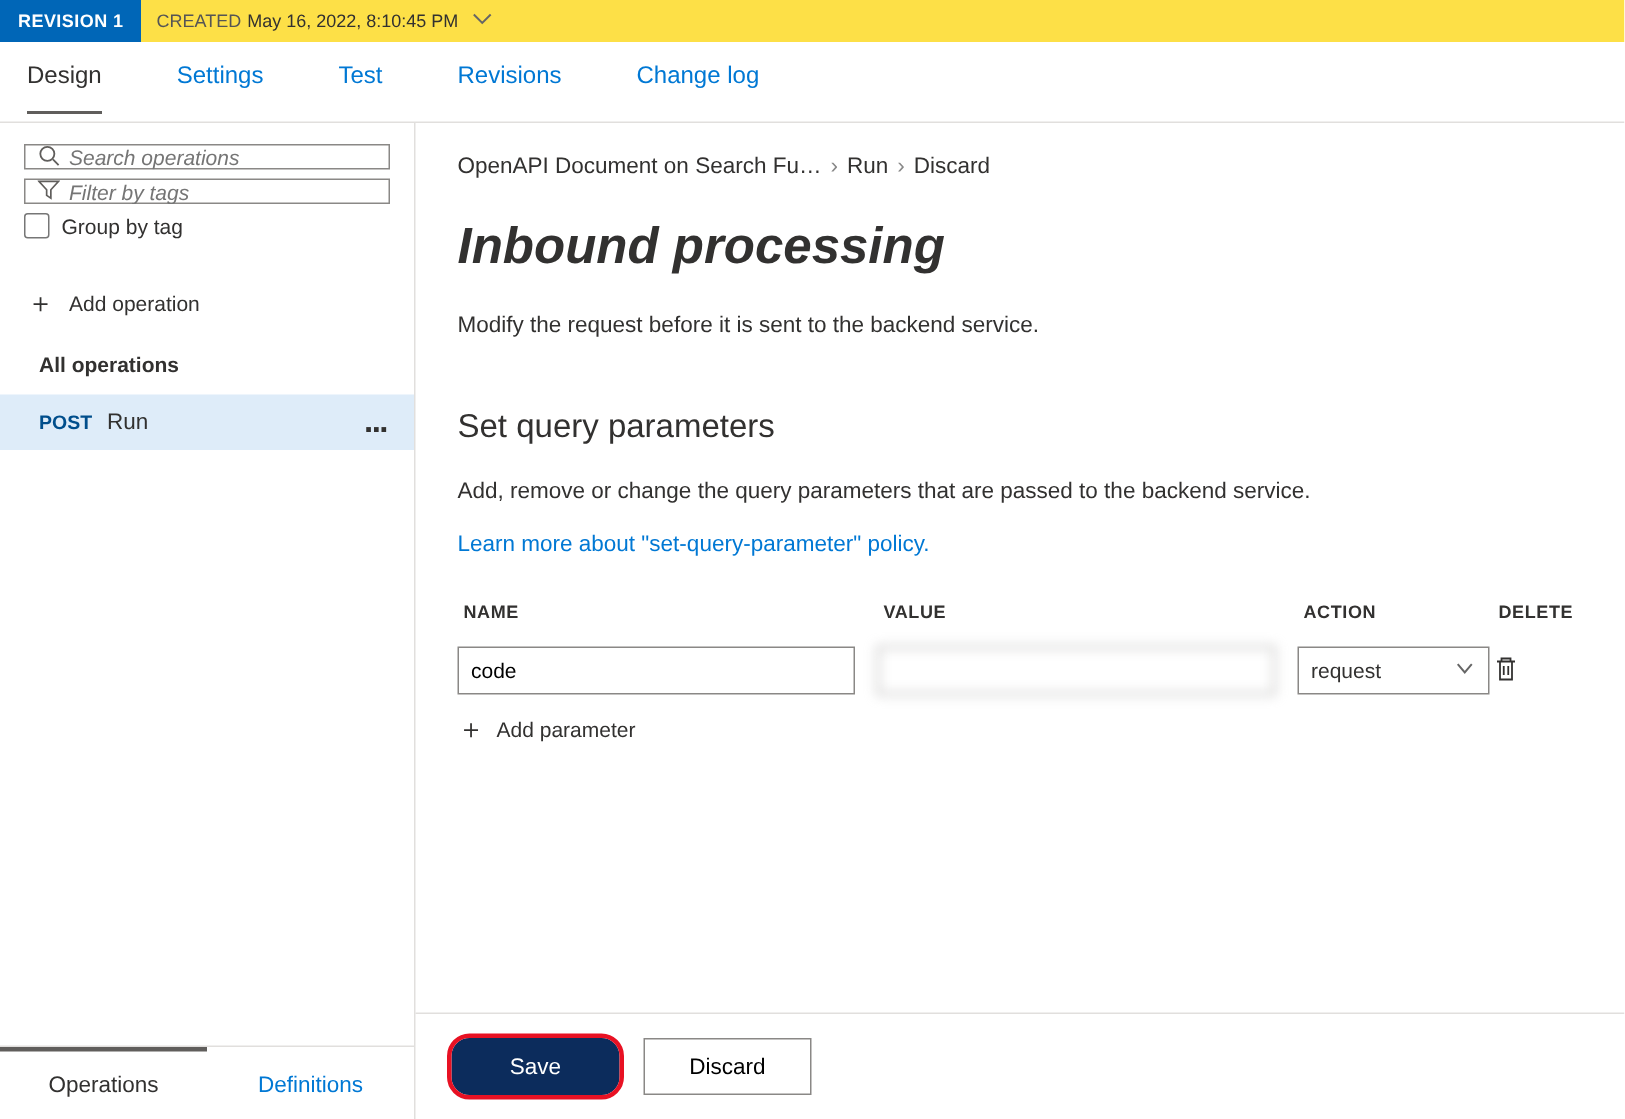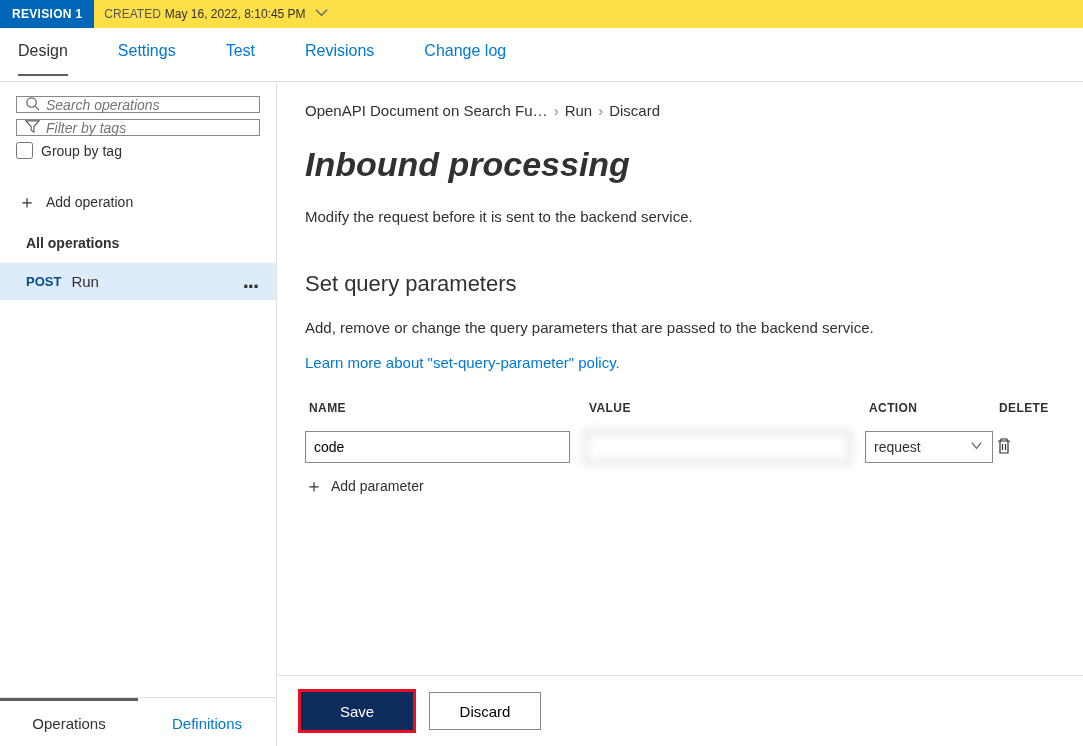--- a/index.html
+++ b/index.html
@@ -283,20 +283,21 @@
       justify-content:center;
     }
     .btn.primary {
       background: #0c2c5c;
       color: #fff;
       border-color: #0c2c5c;
     }
     .btn.hl-red {
       outline: 3px solid #e81123;
       outline-offset: 0;
+      border-radius: 12px;
     }
     svg.ic { width:15px; height:15px; }
   </style>
 </head>
 <body>
 
 <div class="revision-bar">
   <div class="revision-badge">REVISION 1</div>
   <div class="revision-meta">
     <span class="label-created">CREATED</span>

